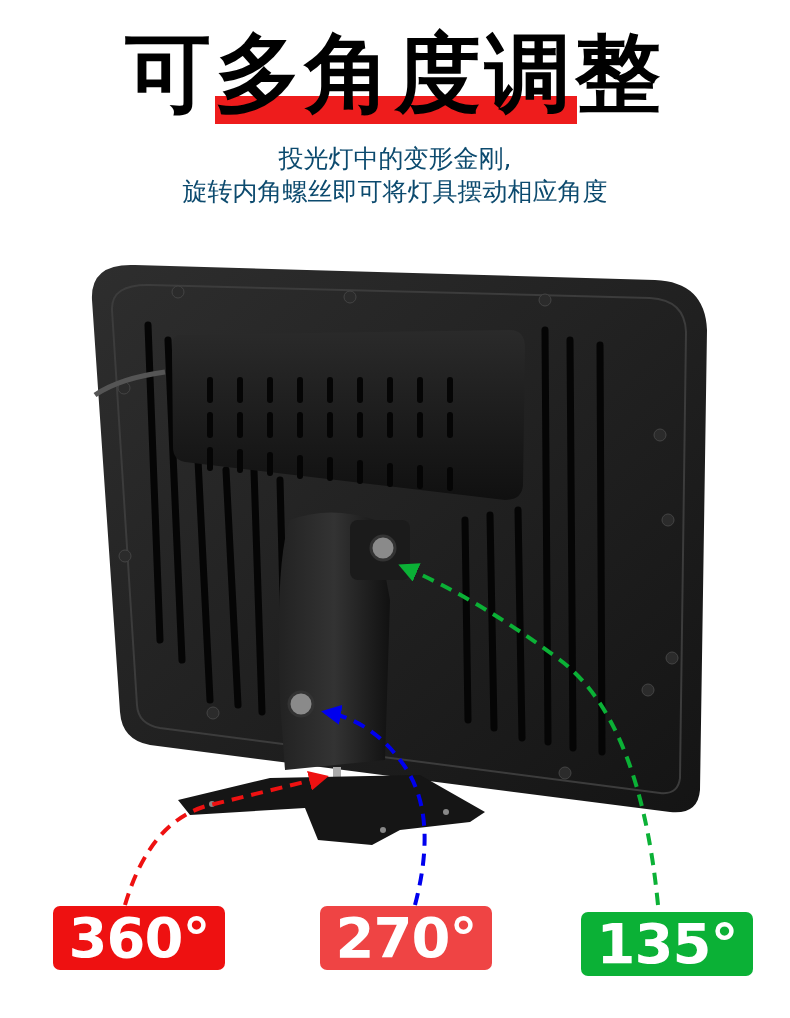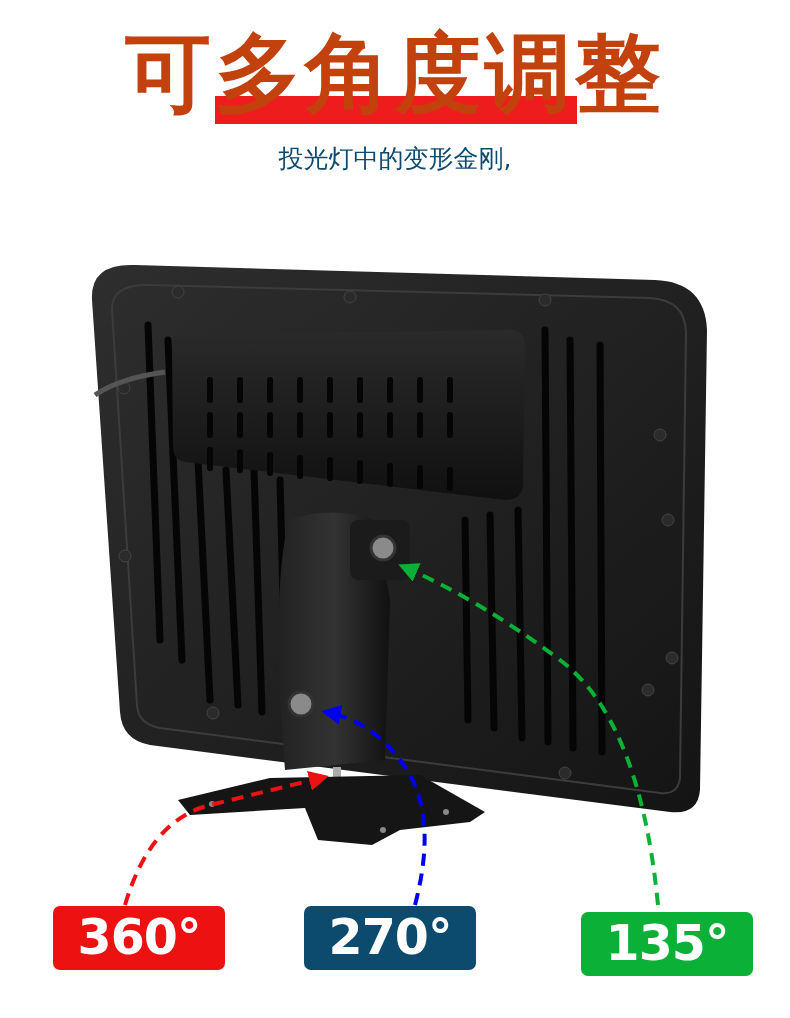--- a/index.html
+++ b/index.html
@@ -7,48 +7,49 @@
       width: 790px; height: 1018px; background: #ffffff; position: relative; overflow: hidden;
       font-family: "DejaVu Sans", sans-serif;
     }
     .headline-wrap { position: absolute; left: 0; top: 0; width: 790px; height: 140px; }
     .headline-bar {
       position: absolute; left: 215px; top: 96px; width: 362px; height: 28px;
       background: #ee1c1c;
     }
     .headline {
       position: absolute; left: 0; top: 18px; width: 790px; text-align: center;
-      font-size: 86px; font-weight: bold; color: #c2410c; letter-spacing: 4px;
+      font-size: 86px; font-weight: bold; color: #000000; letter-spacing: 4px;
       line-height: 110px; font-family: "DejaVu Sans", sans-serif;
     }
     .subtitle {
       position: absolute; left: 0; top: 142px; width: 790px; text-align: center;
       font-size: 25px; color: #0c4a6e; line-height: 33px;
       font-family: "DejaVu Sans", sans-serif;
     }
     .product { position: absolute; left: 0; top: 0; width: 790px; height: 1018px; }
     .badge {
       position: absolute; top: 906px; width: 172px; height: 64px; border-radius: 7px;
-      color: #ffffff; font-weight: bold; font-size: 49px; line-height: 64px;
+      color: #ffffff; font-weight: bold; font-size: 56px; line-height: 64px;
       text-align: center; font-family: "DejaVu Sans", sans-serif; letter-spacing: -1px;
     }
     .badge-red { left: 53px; background: #ee1111; }
-    .badge-blue { left: 304px; background: #0c4a6e; text-align: center; }
+    .badge-blue { left: 320px; background: #ef4444; text-align: center; }
     .badge-green { left: 581px; background: #0bb136; margin-top: 6px; }
   </style>
 </head>
 <body>
 
 <div class="headline-wrap">
   <div class="headline-bar"></div>
   <div class="headline">可多角度调整</div>
 </div>
 
 <div class="subtitle">
   <div>投光灯中的变形金刚,</div>
+  <div>旋转内角螺丝即可将灯具摆动相应角度</div>
 </div>
 
 <svg class="product" viewBox="0 0 790 1018" xmlns="http://www.w3.org/2000/svg">
   <defs>
     <linearGradient id="plate" x1="0" y1="0" x2="1" y2="1">
       <stop offset="0" stop-color="#2e2e2e"></stop>
       <stop offset="1" stop-color="#141414"></stop>
     </linearGradient>
     <linearGradient id="box" x1="0" y1="0" x2="0" y2="1">
       <stop offset="0" stop-color="#2a2a2a"></stop>

